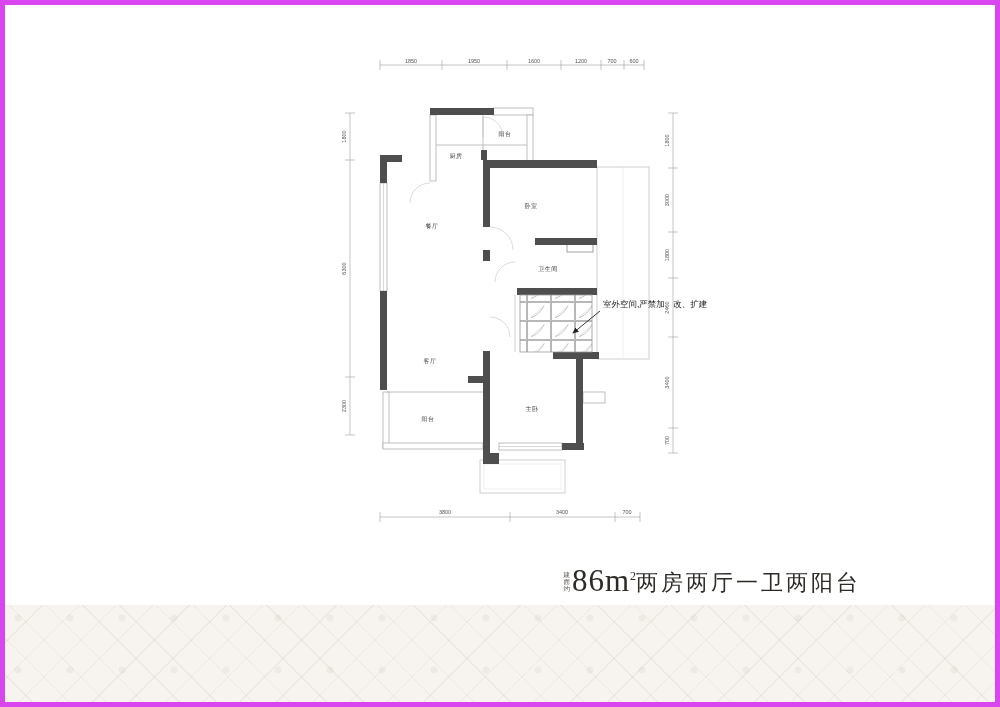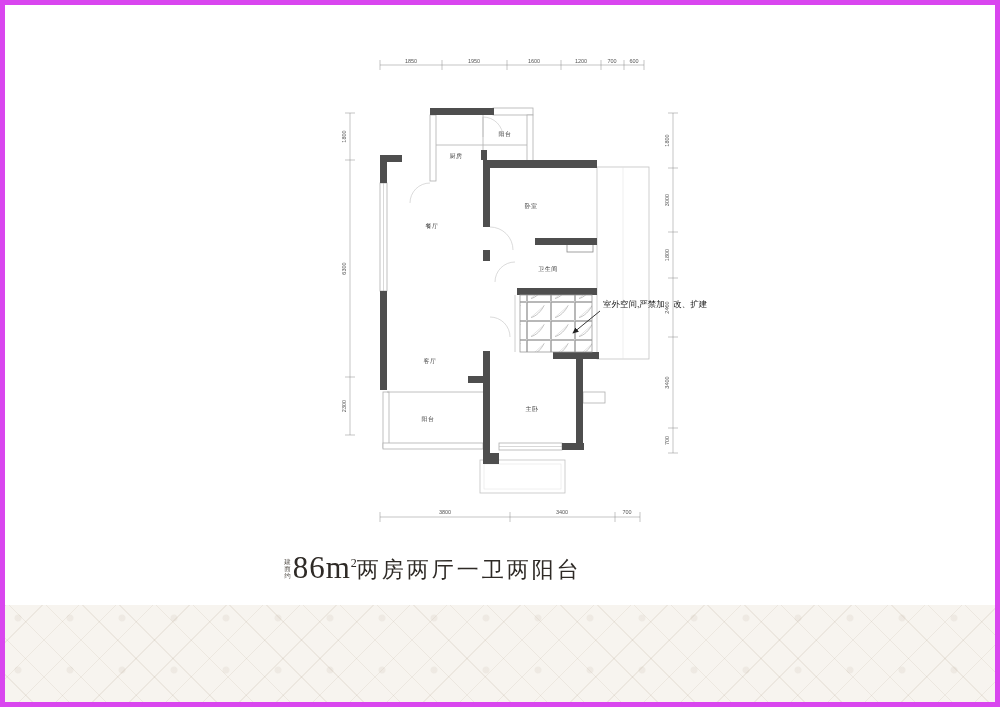--- a/index.html
+++ b/index.html
@@ -2,21 +2,21 @@
 <html><head>
 <meta charset="utf-8">
 <style>
   html,body{margin:0;padding:0;background:#e8e8e8;font-family:"Liberation Sans",sans-serif;}
   .canvas{position:relative;width:1000px;height:707px;background:#ffffff;margin:0 auto;overflow:hidden;border:5px solid #d946ef;box-sizing:border-box;}
 
   
   .plan-svg{position:absolute;left:330px;top:50px;}
 
   
-  .area-title{position:absolute;left:0;top:545px;width:856px;text-align:center;color:#2e2a26;}
+  .area-title{position:absolute;left:0;top:558px;width:856px;text-align:right;color:#2e2a26;}
   .area-title .row{display:inline-flex;align-items:flex-end;}
   .prefix-stack{display:inline-flex;flex-direction:column;justify-content:flex-end;font-size:6.5px;line-height:1.1;color:#55504a;margin-right:2px;padding-bottom:4px;}
   .area-value{font-family:"Liberation Serif",serif;font-size:31px;line-height:1;letter-spacing:1px;}
   .area-sup{font-family:"Liberation Serif",serif;font-size:12px;vertical-align:super;position:relative;top:-12px;}
   .area-desc{font-family:"Liberation Serif",serif;font-size:22px;line-height:1.2;letter-spacing:3px;margin-left:0;}
 
   
   .footer{position:absolute;left:0;top:600px;width:1000px;height:107px;
     background-color:#f7f4ef;
     background-image:

